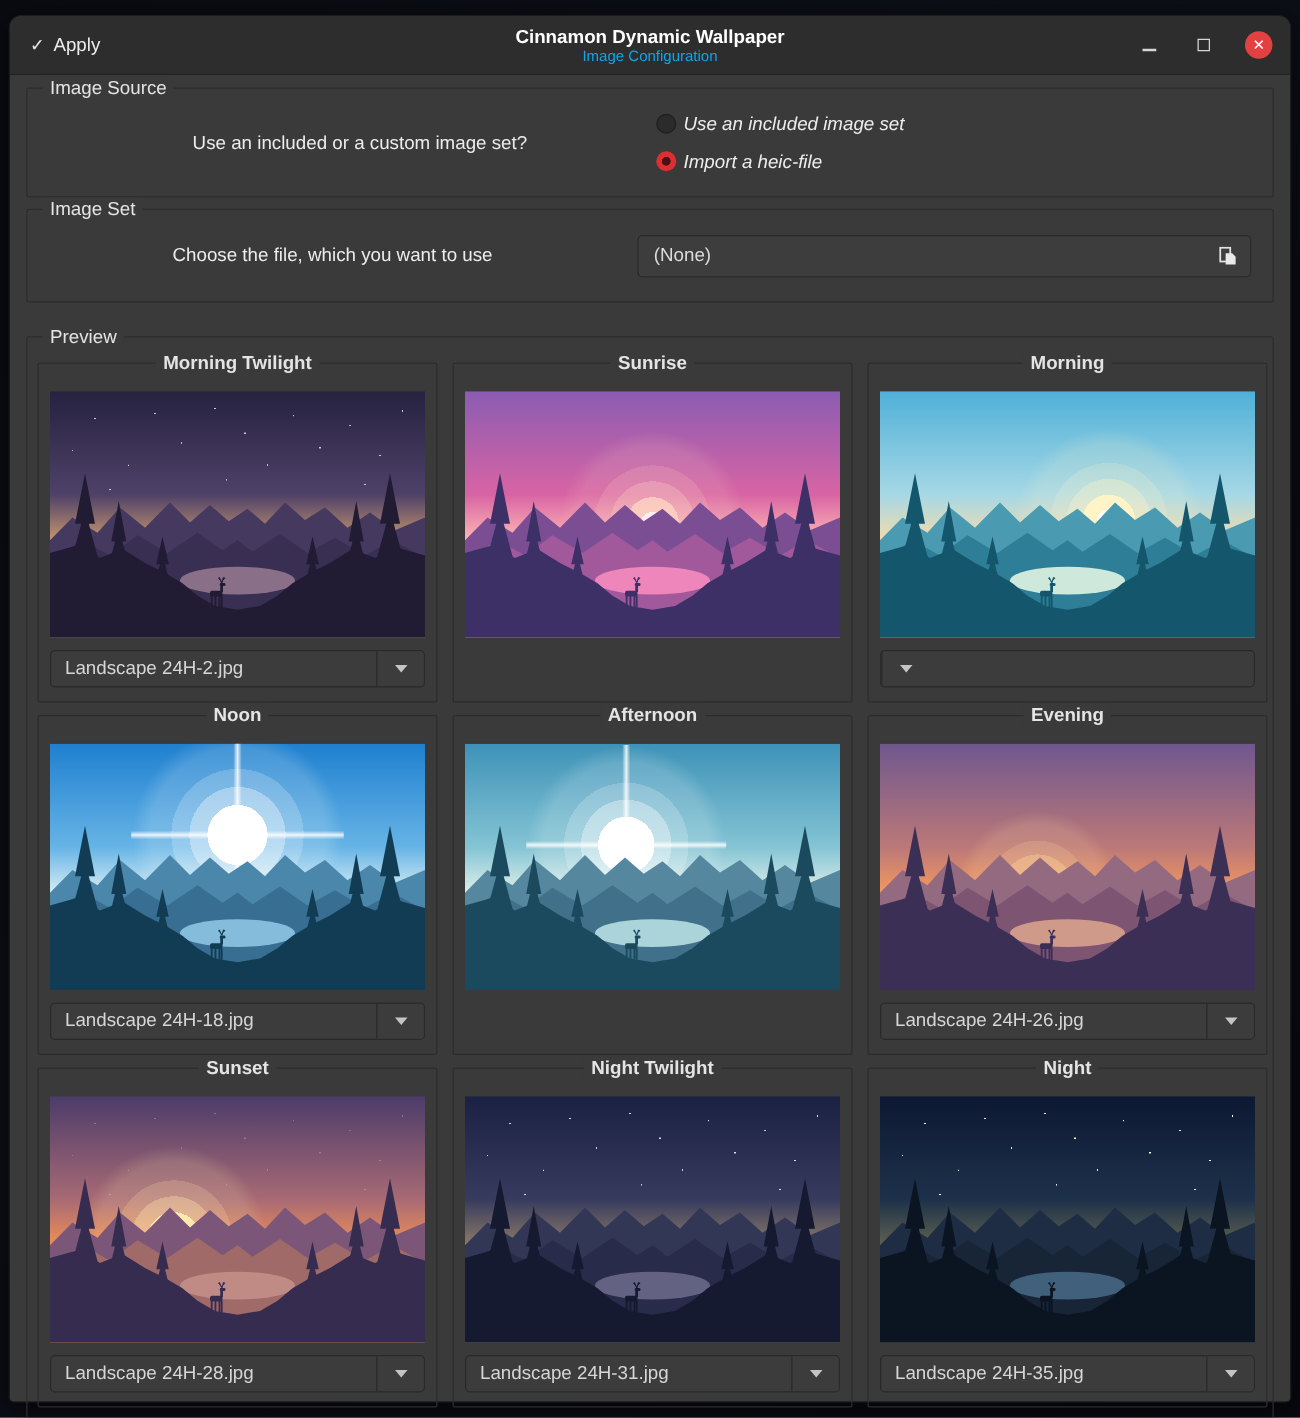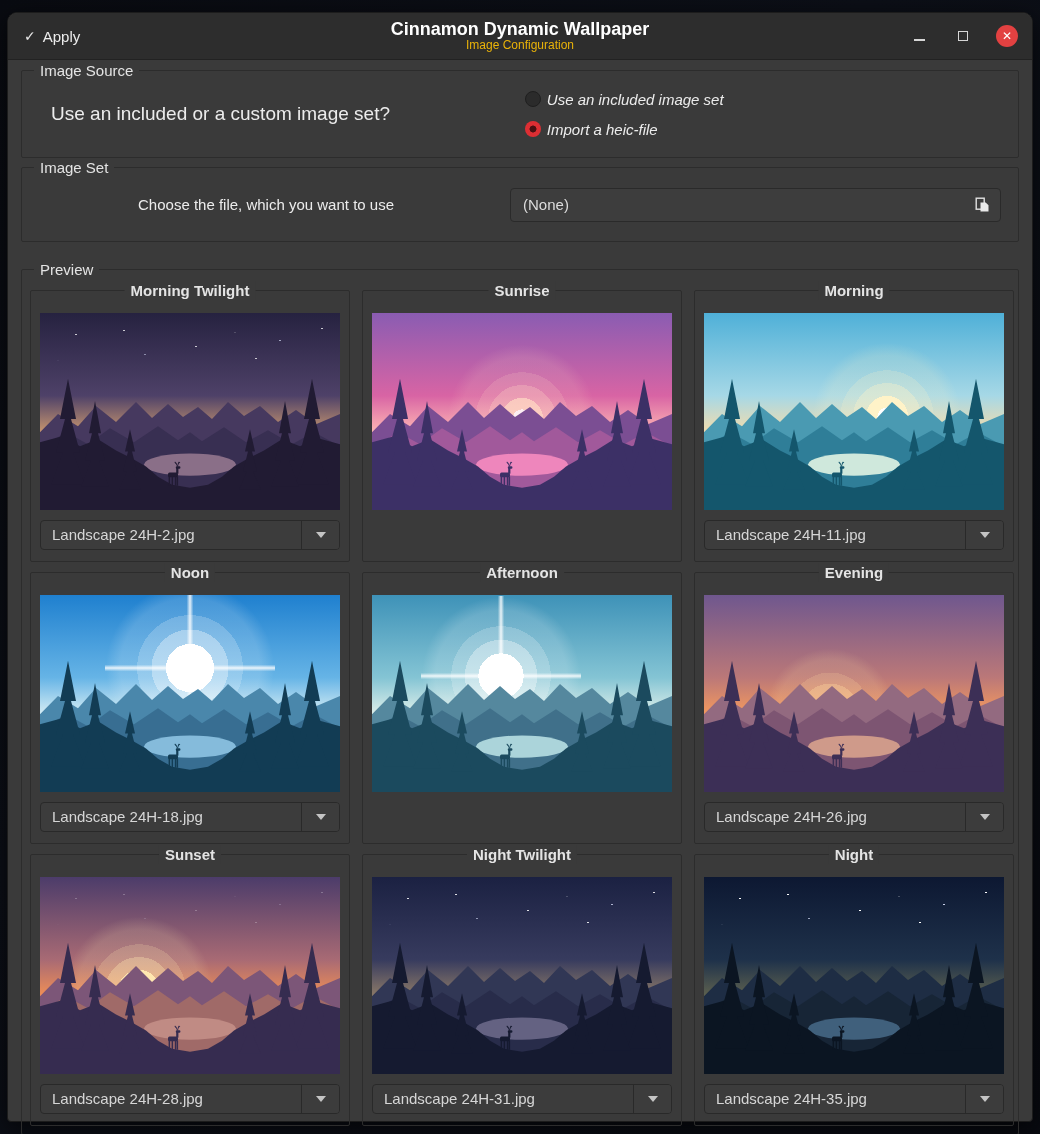--- a/index.html
+++ b/index.html
@@ -23,40 +23,40 @@
   .apply-btn{
     display:flex;align-items:center;gap:7px;color:#ececec;font-size:15px;
     padding:0 16px;height:100%;cursor:default;
   }
   .apply-btn .chk{font-size:14px;color:#e6e6e6;}
   .tb-center{
     position:absolute;left:0;right:0;top:0;height:100%;
     display:flex;flex-direction:column;align-items:center;justify-content:center;
     pointer-events:none;
   }
-  .tb-title{color:#ffffff;font-weight:bold;font-size:18px;line-height:17px;}
-  .tb-subtitle{color:#eab308;font-size:12px;line-height:14px;}
+  .tb-title{color:#ffffff;font-weight:bold;font-size:15px;line-height:17px;}
+  .tb-subtitle{color:#0ea5e9;font-size:12px;line-height:14px;}
   .tb-controls{margin-left:auto;display:flex;align-items:center;gap:22px;padding-right:14px;}
   .wc{display:flex;align-items:center;justify-content:center;width:22px;height:22px;}
   .wc-min .bar{width:11px;height:2px;background:#d6d6d6;margin-top:8px;}
   .wc-max .box{width:10px;height:10px;border:1.5px solid #d6d6d6;box-sizing:border-box;background:transparent;}
   .wc-close{border-radius:50%;background:#e24141;}
   .wc-close .x{color:#ffffff;font-size:12px;font-weight:bold;line-height:1;margin-top:-1px;}
   
   .content{padding:10px 13px 0 13px;}
   .frame{position:relative;border:1px solid #2c2c2c;border-radius:2px;box-sizing:border-box;}
   .legend{
     position:absolute;top:-10px;left:12px;background:#3a3a3a;
     padding:0 6px;font-size:15px;color:#e4e4e4;line-height:19px;white-space:nowrap;
   }
   .legend-center{left:50%;transform:translateX(-50%);}
   
   .frame-source{height:88px;margin-bottom:9px;padding-left:29px;}
   .is-row{display:flex;align-items:center;height:100%;}
-  .question{width:49%;text-align:left;color:#ececec;font-size:19px;}
+  .question{width:49%;text-align:center;color:#ececec;font-size:15px;}
   .radios{display:flex;flex-direction:column;gap:13px;}
   .radio-row{display:flex;align-items:center;gap:6px;cursor:default;font-style:italic;}
   .radio{
     width:16px;height:16px;border-radius:50%;box-sizing:border-box;
     background:#2b2b2b;border:1px solid #1f1f1f;flex:0 0 auto;
   }
   .radio-row.checked .radio{
     border:none;
     background:radial-gradient(circle at 50% 50%, #4a1012 0 29%, #dd2e33 33% 100%);
   }
@@ -300,21 +300,20 @@
         <rect x="134.8" y="162" width="1.5" height="9"></rect>
         <rect x="136.6" y="162" width="1.5" height="9"></rect>
         <rect x="136.2" y="152.5" width="2.2" height="6.5"></rect>
         <rect x="135.8" y="151.8" width="4.6" height="2.4" rx="1"></rect>
         <path d="M137.5,151.8 l-2.2,-4.5 M137.5,151.8 l1.4,-4.5 M136.4,149.5 l-1.6,-1.8 M138.4,149.3 l1.6,-1.8" stroke="var(--c-near)" stroke-width="0.9" fill="none"></path>
       </g>
     </g>
   </svg>
 </div>
           <div class="combo">
-            <span class="combo-text">Landscape 24H-11.jpg</span>
             <span class="combo-arrow">
                 <span class="tri"></span>
               </span>
           </div>
         </div>
 
         <div class="cell" style="--sky-top: #1f80cf; --sky-mid: #66b4e6; --sky-horizon: #d8eef4; --c-far: #4a87ab; --c-mid: #386e92; --c-near: #123c54; --c-lake: #85bbdb; --stars: 0; --sun-size: 170px; --sun-x: 50%; --sun-y: 37%; --sun-core: #ffffff; --sun-op: 1; --flare: 1;">
           <span class="legend legend-center">Noon</span>
           <div class="thumb">
               <div class="sky"></div>

